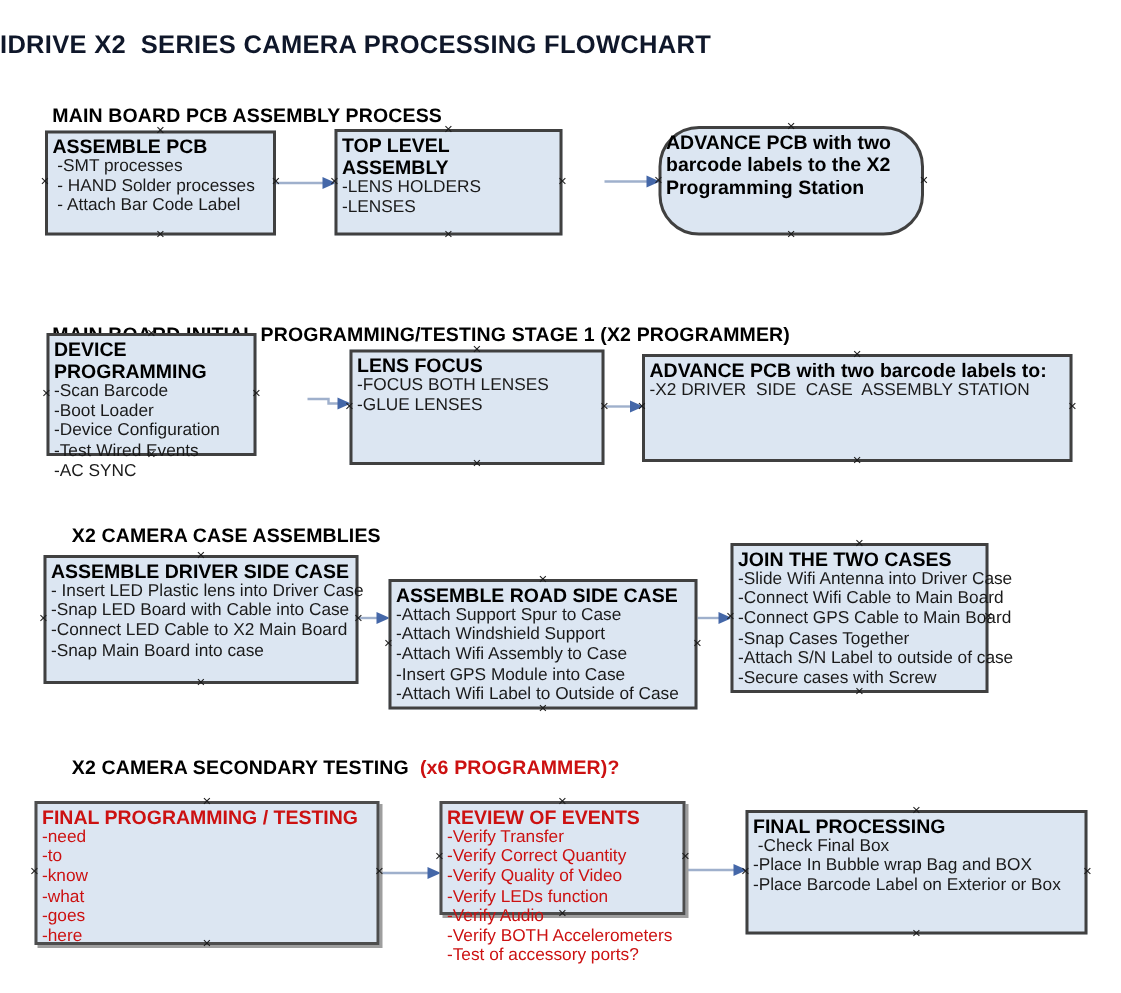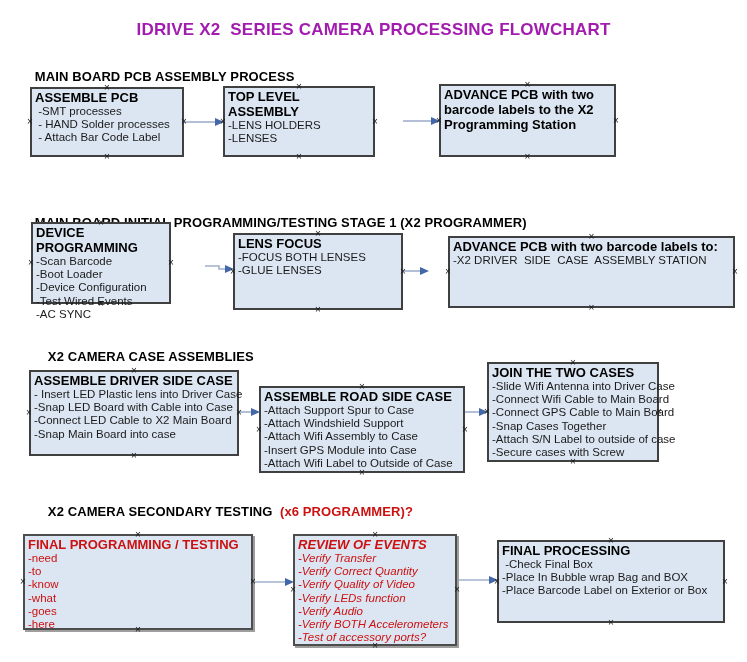--- a/index.html
+++ b/index.html
@@ -3,21 +3,21 @@
 <meta charset="utf-8">
 <style>
   html,body { margin:0; padding:0; background:#ffffff; }
   .canvas {
     position:relative; width:747px; height:662px;
     font-family:"Liberation Sans", sans-serif; background:#ffffff;
     overflow:hidden;
   }
   .page-title {
     position:absolute; top:20px; left:0; width:100%;
-    text-align:center; font-size:17px; font-weight:bold; color:#a21caf;
+    font-size:17px; font-weight:bold; color:#0f172a;
     white-space:pre; letter-spacing:.2px;
   }
   .sec-head {
     position:absolute; font-size:13px; font-weight:bold; color:#000;
     white-space:pre; letter-spacing:.1px;
   }
   .sec-head .red-part { color:#cc1111; }
   .h1 { left:20px; top:54px; }
   .h2 { left:20px; top:200px; }
   .h3 { left:33px; top:334px; }
@@ -26,29 +26,29 @@
   .fc-box {
     position:absolute; background:#dce6f2; border:2px solid #404040;
     box-sizing:border-box; padding:1px 3px 0 3px;
   }
   .fc-title { font-size:13px; font-weight:bold; line-height:15px; color:#000; }
   .fc-line  { font-size:11.5px; line-height:13.2px; color:#1a1a1a; white-space:pre; }
 
   
   .p-r1b1 { left:30px;  top:87px;  width:154px; height:70px; }
   .p-r1b2 { left:223px; top:86px;  width:152px; height:71px; }
-  .p-r1b3 { left:439px; top:84px;  width:177px; height:73px; }
+  .p-r1b3 { left:439px; top:84px;  width:177px; height:73px;border-radius:27px; }
   .p-r2b1 { left:31px;  top:222px; width:140px; height:82px; }
   .p-r2b2 { left:233px; top:233px; width:170px; height:77px; }
-  .p-r2b3 { left:428px; top:236px; width:287px; height:72px;margin-left:20px; }
+  .p-r2b3 { left:428px; top:236px; width:287px; height:72px; }
   .p-r3b1 { left:29px;  top:370px; width:210px; height:86px; }
   .p-r3b2 { left:259px; top:386px; width:206px; height:87px; }
   .p-r3b3 { left:487px; top:362px; width:172px; height:100px; }
   .p-r4b1 { left:23px;  top:534px; width:230px; height:96px; }
-  .p-r4b2 { left:293px; top:534px; width:164px; height:112px;font-style:italic; }
+  .p-r4b2 { left:293px; top:534px; width:164px; height:76px; }
   .p-r4b3 { left:497px; top:540px; width:228px; height:83px; }
 
   .red-text .fc-title, .red-text .fc-line { color:#cc1111; }
   .shadow-box { border-color:#4d4d4d; box-shadow:2px 2px 0 #9e9e9e; }
 
   .xmark {
     position:absolute; font-size:10px; color:#1a1a1a; font-weight:normal;
     line-height:6px; width:8px; text-align:center; pointer-events:none;
   }
   .xm-t { top:-4px;    left:50%; margin-left:-4px; }

